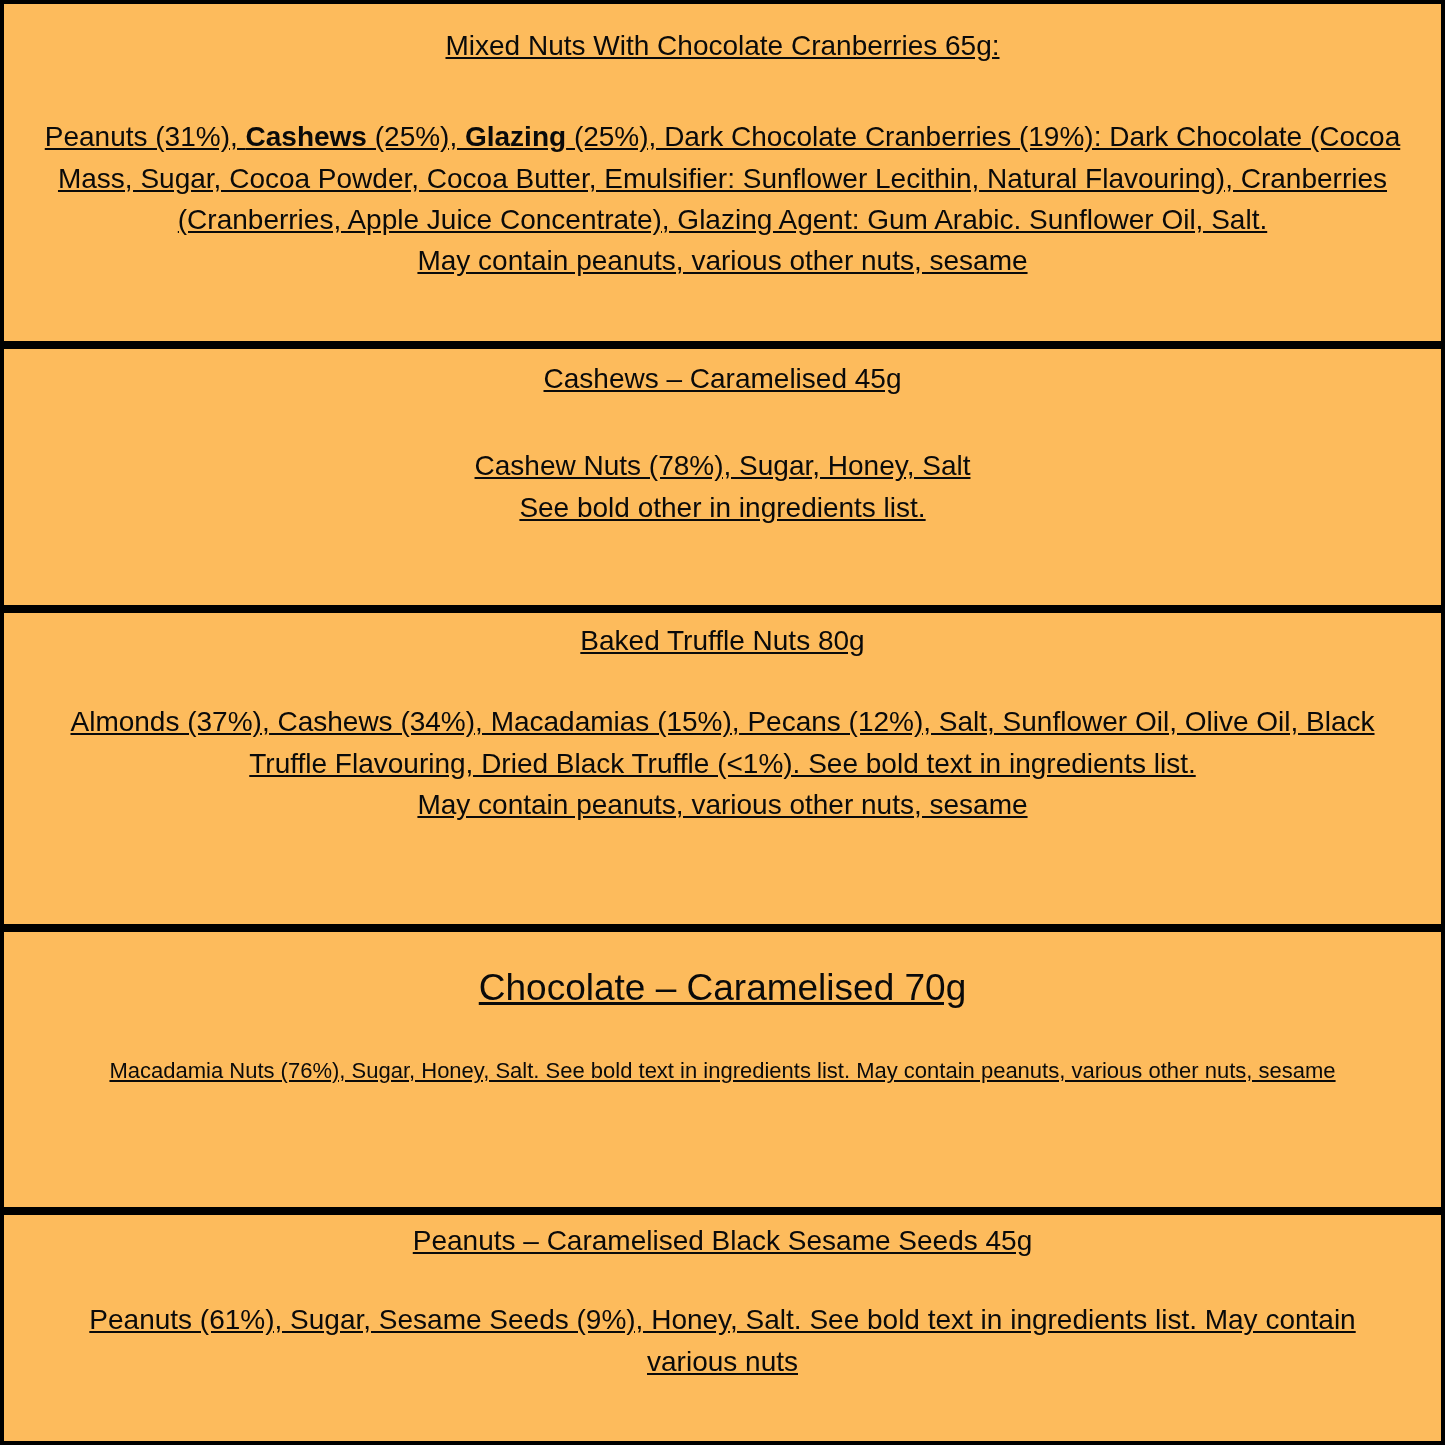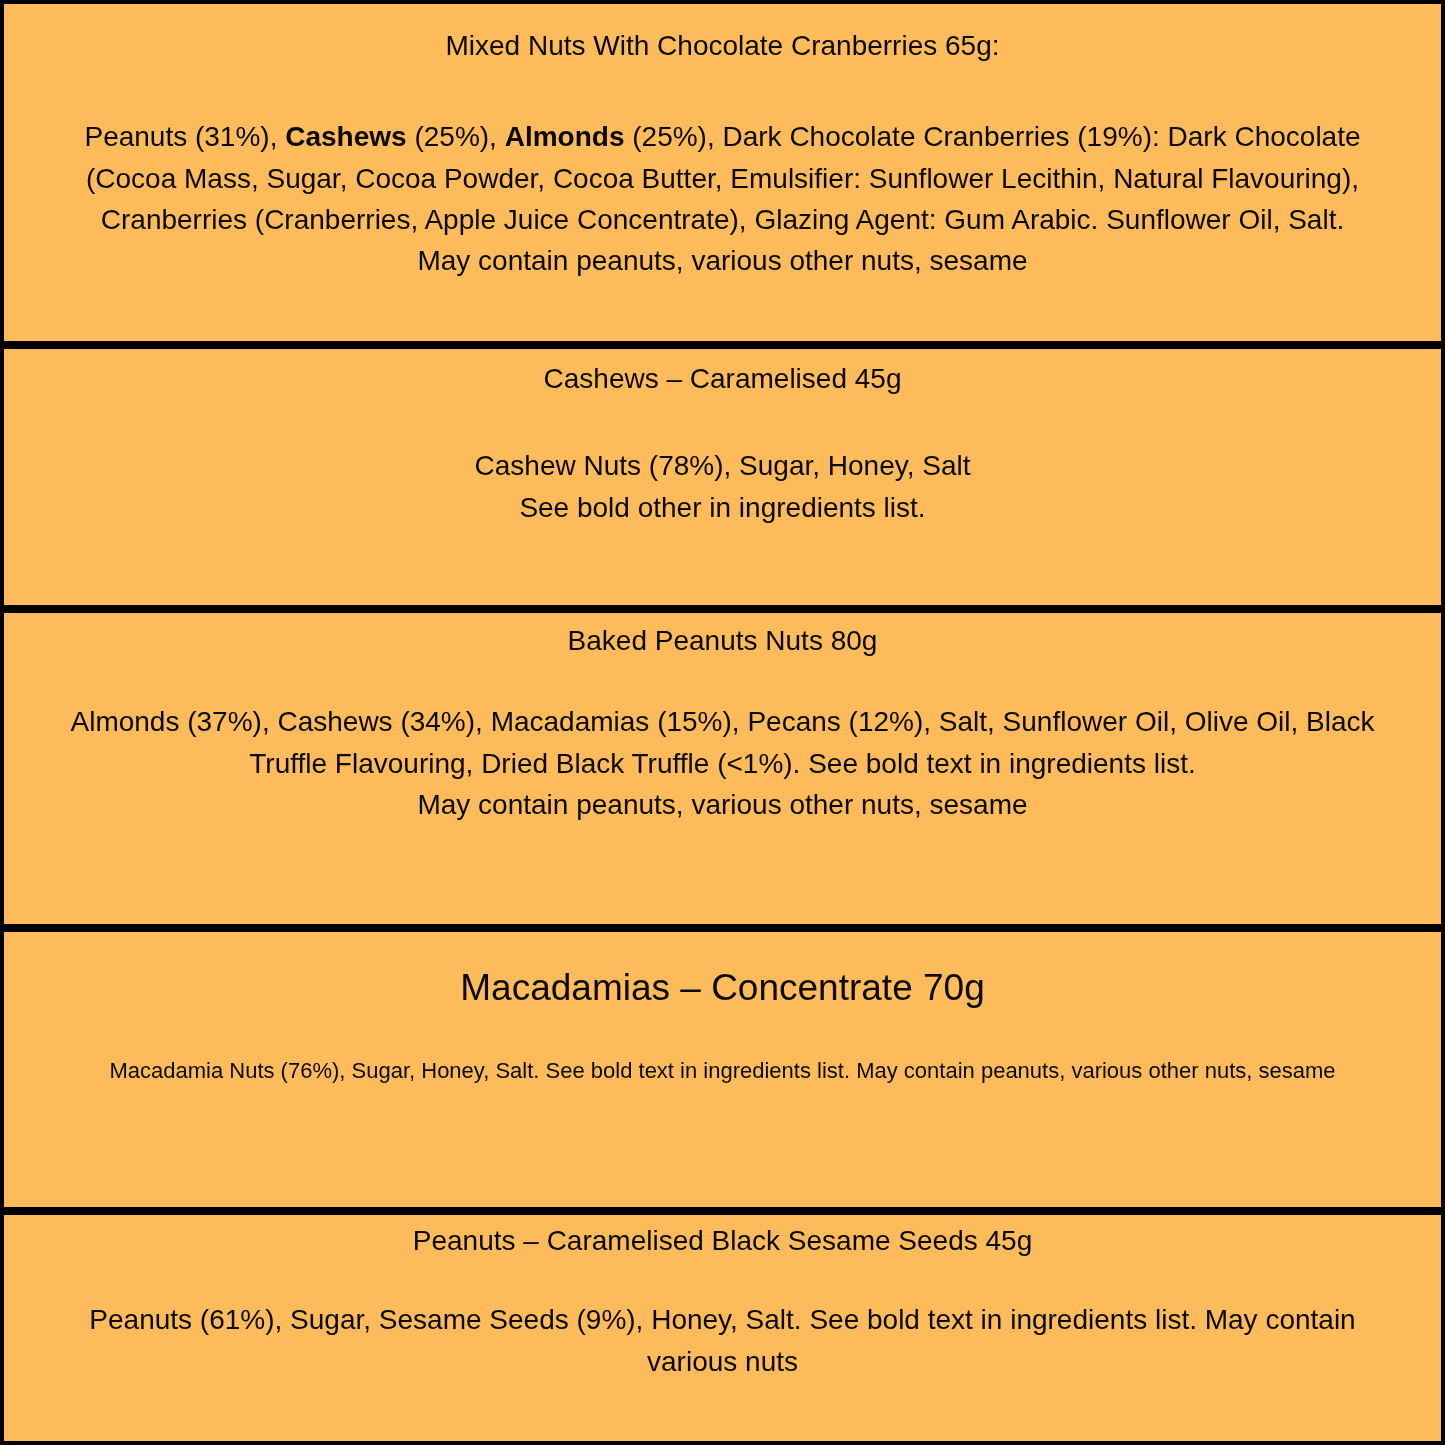--- a/index.html
+++ b/index.html
@@ -19,20 +19,21 @@
     color: #0A0A0A;
     overflow: hidden;
   }
   .panel {
     box-sizing: border-box;
     text-align: center;
     padding-left: 40px;
     padding-right: 40px;
     overflow: hidden;
     flex: 0 0 auto;
+    text-decoration: underline;
   }
   .panel + .panel {
     border-top: 8px solid #000000;
   }
   .title {
     margin: 0;
     font-weight: 400;
     font-size: 28px;
     line-height: 1.3;
   }
@@ -68,43 +69,43 @@
   .p5 .body  { margin-top: 40px; }
 </style>
 </head>
 <body>
 
 <div class="sheet">
 
   <section class="panel p1">
     <h2 class="title">Mixed Nuts With Chocolate Cranberries 65g:</h2>
     <div class="body">
-        <div class="para"><span>Peanuts (31%), </span><strong>Cashews</strong><span> (25%), </span><strong>Almonds</strong><span> (25%), Dark Chocolate Cranberries (19%): Dark Chocolate (Cocoa Mass, Sugar, Cocoa Powder, Cocoa Butter, Emulsifier: Sunflower Lecithin, Natural Flavouring), Cranberries (Cranberries, Apple Juice Concentrate), Glazing Agent: Gum Arabic. Sunflower Oil, Salt.</span></div>
+        <div class="para"><span>Peanuts (31%), </span><strong>Cashews</strong><span> (25%), </span><strong>Glazing</strong><span> (25%), Dark Chocolate Cranberries (19%): Dark Chocolate (Cocoa Mass, Sugar, Cocoa Powder, Cocoa Butter, Emulsifier: Sunflower Lecithin, Natural Flavouring), Cranberries (Cranberries, Apple Juice Concentrate), Glazing Agent: Gum Arabic. Sunflower Oil, Salt.</span></div>
         <div class="para"><span>May contain peanuts, various other nuts, sesame</span></div>
       </div>
   </section>
 
   <section class="panel p2">
     <h2 class="title">Cashews – Caramelised 45g</h2>
     <div class="body">
         <div class="para"><span>Cashew Nuts (78%), Sugar, Honey, Salt</span></div>
         <div class="para"><span>See bold other in ingredients list.</span></div>
       </div>
   </section>
 
   <section class="panel p3">
-    <h2 class="title">Baked Peanuts Nuts 80g</h2>
+    <h2 class="title">Baked Truffle Nuts 80g</h2>
     <div class="body">
         <div class="para"><span>Almonds (37%), Cashews (34%), Macadamias (15%), Pecans (12%), Salt, Sunflower Oil, Olive Oil, Black Truffle Flavouring, Dried Black Truffle (&lt;1%). See bold text in ingredients list.</span></div>
         <div class="para"><span>May contain peanuts, various other nuts, sesame</span></div>
       </div>
   </section>
 
   <section class="panel p4">
-    <h2 class="title">Macadamias – Concentrate 70g</h2>
+    <h2 class="title">Chocolate – Caramelised 70g</h2>
     <div class="body">
         <div class="para"><span>Macadamia Nuts (76%), Sugar, Honey, Salt. See bold text in ingredients list. May contain peanuts, various other nuts, sesame</span></div>
       </div>
   </section>
 
   <section class="panel p5">
     <h2 class="title">Peanuts – Caramelised Black Sesame Seeds 45g</h2>
     <div class="body">
         <div class="para"><span>Peanuts (61%), Sugar, Sesame Seeds (9%), Honey, Salt. See bold text in ingredients list. May contain various nuts</span></div>
       </div>

